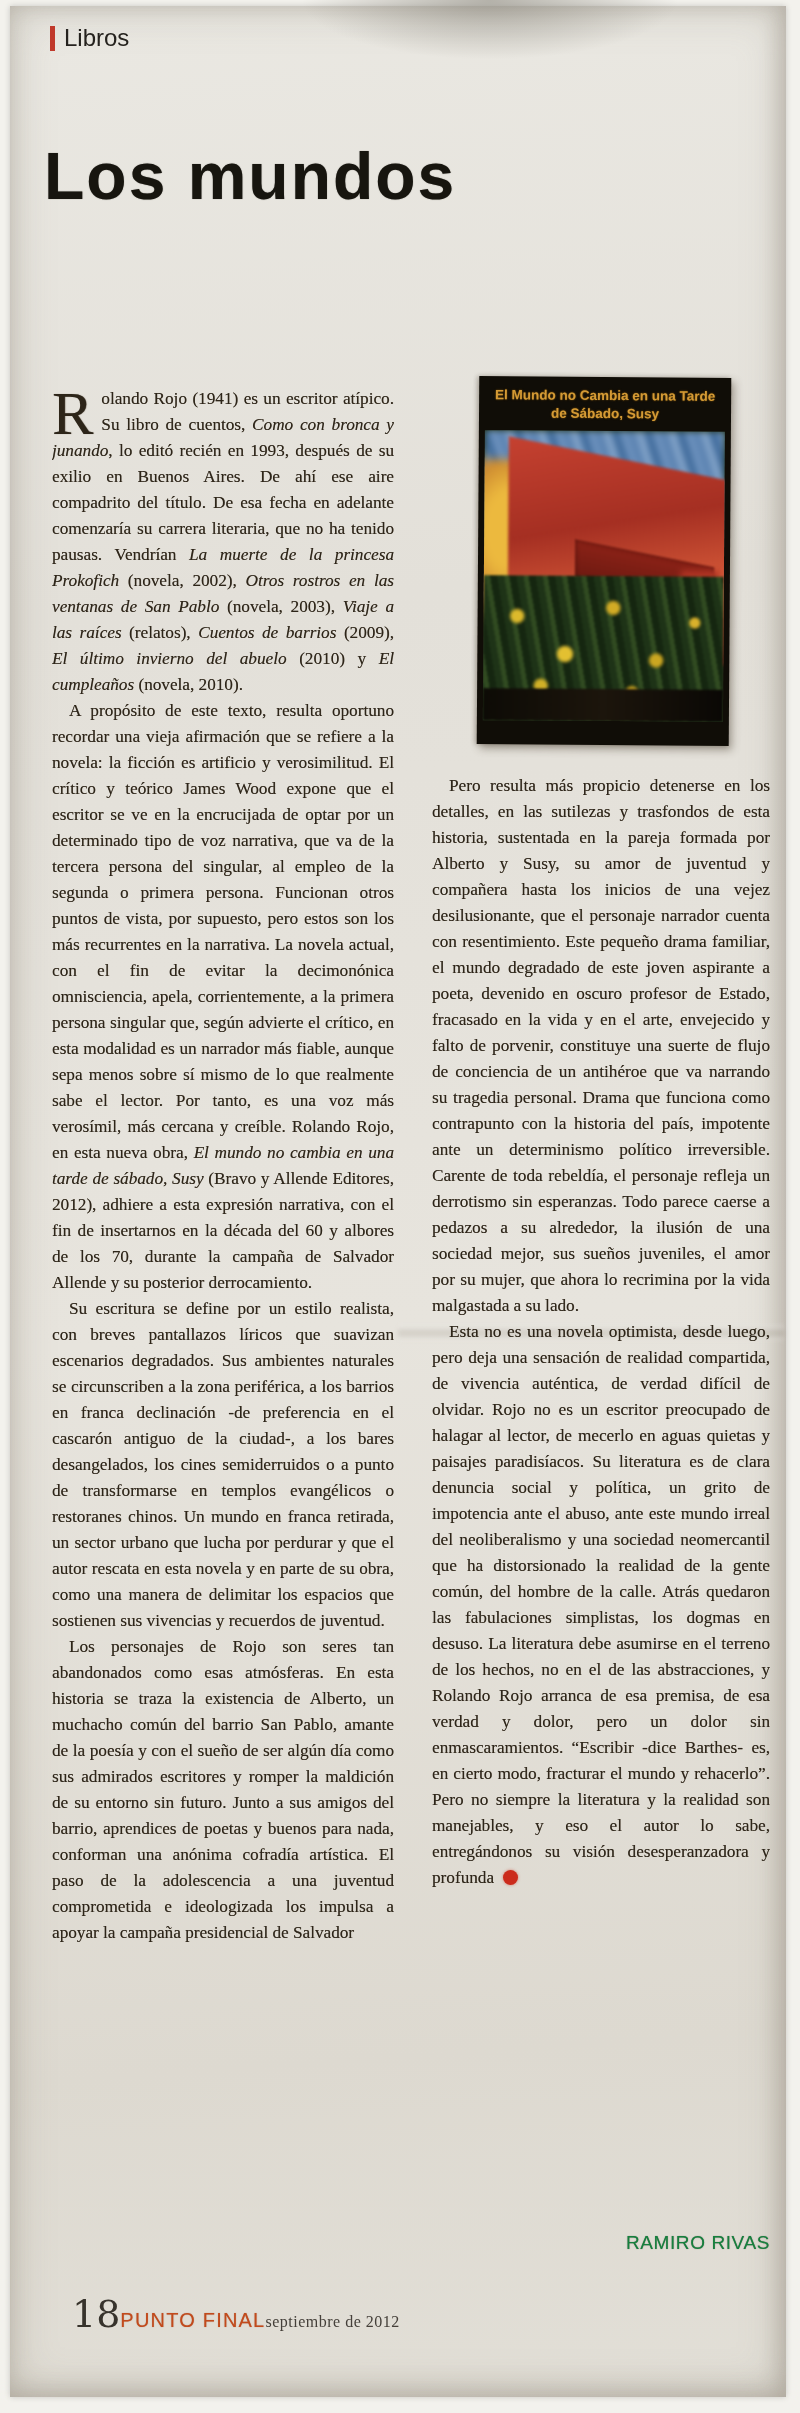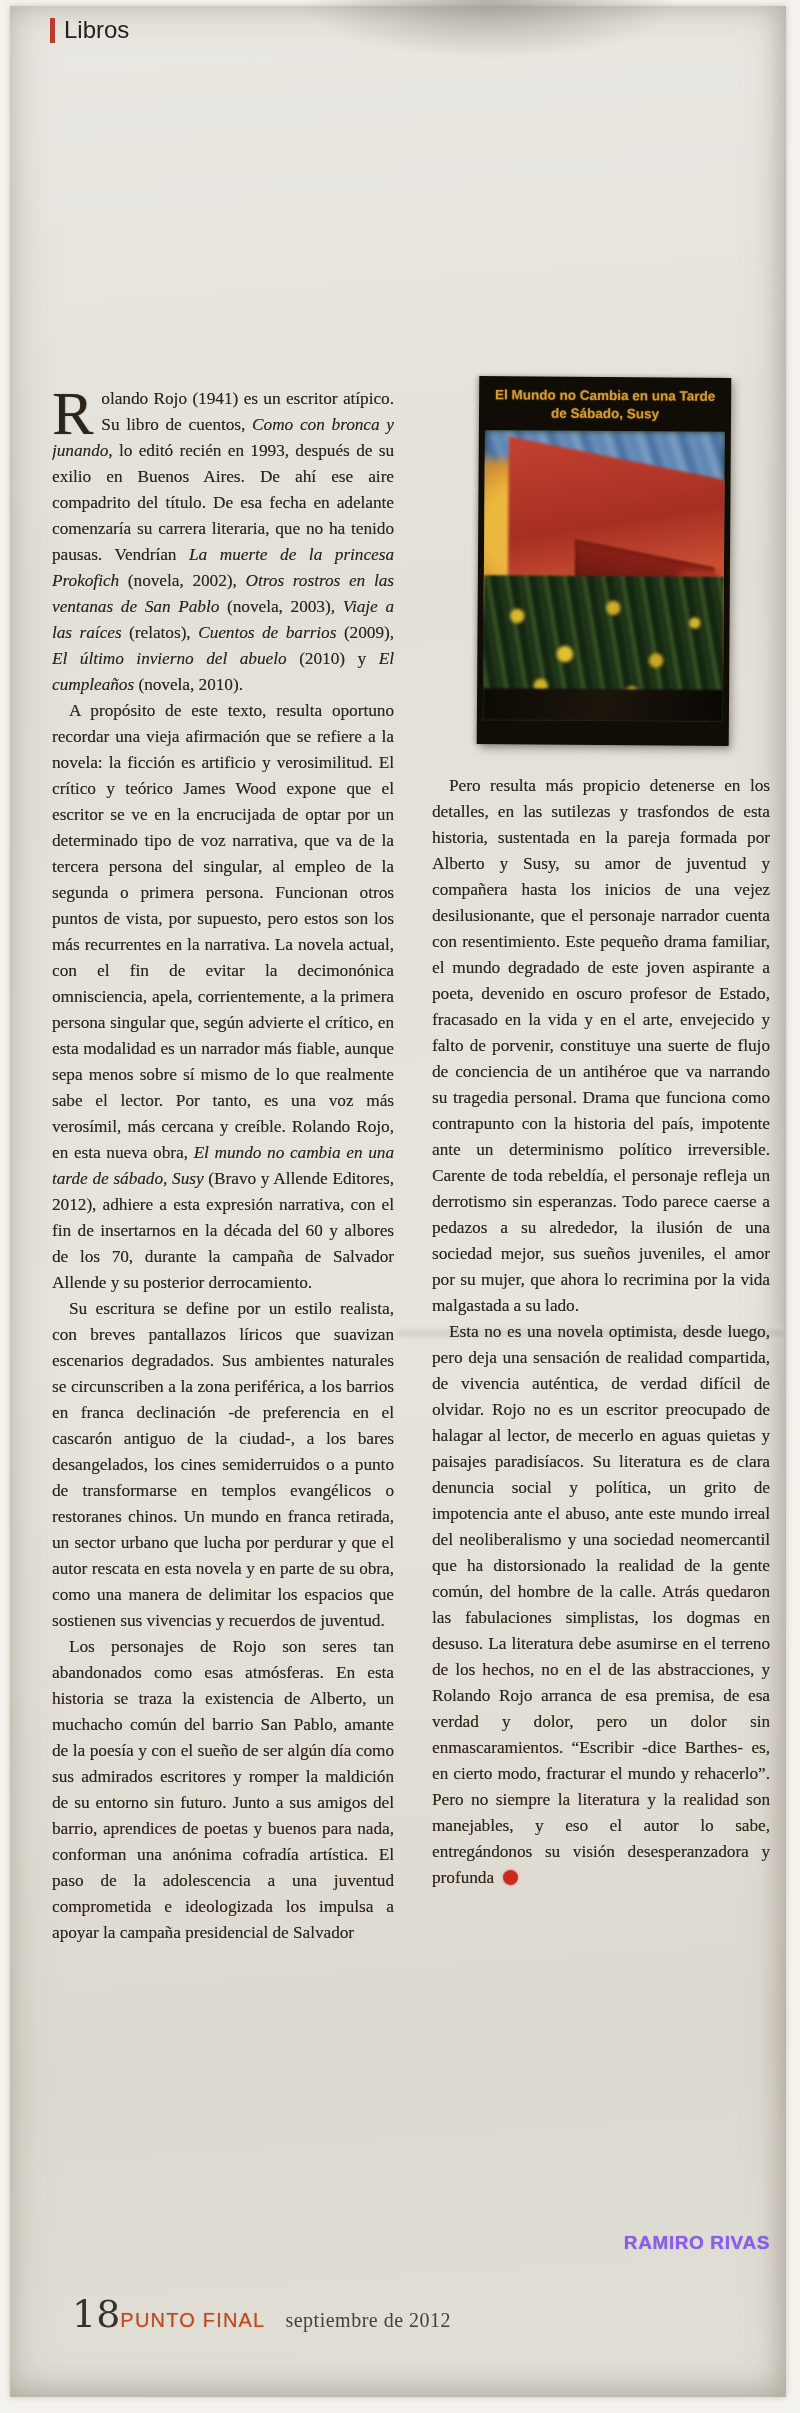--- a/index.html
+++ b/index.html
@@ -24,21 +24,21 @@
   .smudge-top{
     position:absolute;left:300px;top:0;width:380px;height:60px;
     background:radial-gradient(ellipse at 50% 0%, rgba(130,126,116,.55), transparent 70%);
     pointer-events:none;
   }
   .crease{
     position:absolute;left:398px;top:1325px;width:386px;height:16px;
     background:linear-gradient(rgba(255,255,255,.28), rgba(120,110,95,.20), rgba(255,255,255,.22));
     filter:blur(2px);pointer-events:none;
   }
-  .kicker{position:absolute;left:50px;top:16px;display:flex;align-items:center;gap:9px;}
+  .kicker{position:absolute;left:50px;top:24px;display:flex;align-items:center;gap:9px;}
   .kicker-bar{width:5px;height:25px;background:var(--red);}
   .kicker-label{font-family:"Liberation Sans", sans-serif;font-size:24px;color:#25221e;}
   .headline{
     position:absolute;left:44px;top:88px;
     font-family:"Liberation Sans", sans-serif;font-weight:bold;
     font-size:66px;line-height:88px;letter-spacing:2px;color:#17150f;
     text-shadow:0 0 1px rgba(25,22,15,.55);
   }
   
   .cover{
@@ -112,45 +112,46 @@
     float:left;font-size:62px;line-height:48px;padding:3px 8px 0 0;color:var(--ink);
     text-shadow:0.4px 0.4px 0.8px rgba(55,42,26,.6);
   }
   .end-dot{
     display:inline-block;width:15px;height:15px;border-radius:50%;
     background:var(--dot-red);margin-left:5px;vertical-align:-2px;
     box-shadow:0 0 3px rgba(203,43,28,.55);
   }
   .byline{
     position:absolute;left:432px;top:2232px;width:338px;text-align:right;
-    font-family:"Liberation Sans", sans-serif;font-weight:bold;font-size:19px;
-    letter-spacing:0.6px;color:#8b5cf6;text-shadow:0 0 1px rgba(30,25,18,.5);
+    font-family:"Liberation Sans", sans-serif;font-weight:normal;font-size:19px;
+    letter-spacing:0.6px;color:#15803d;text-shadow:0 0 1px rgba(30,25,18,.5);
   }
   
   .footer{position:absolute;left:72px;top:2292px;display:flex;align-items:baseline;}
   .page-num{font-family:"DejaVu Serif", serif;font-size:38px;color:#37332c;}
   .mag{
     font-family:"Liberation Sans", sans-serif;font-weight:normal;font-size:20px;
     letter-spacing:1.2px;color:var(--footer-red);text-shadow:0 0 1px rgba(150,60,20,.5);
   }
-  .date{font-size:20px;color:#45403a;letter-spacing:0.5px;margin-left:20px;}
+  .date{font-size:16px;color:#45403a;letter-spacing:0.5px;}
 </style>
 </head>
 <body>
 
 <div class="scan"></div>
 <div class="smudge-top"></div>
 <div class="crease"></div>
 
 <div class="kicker">
   <span class="kicker-bar"></span>
   <span class="kicker-label">Libros</span>
 </div>
 
 <h1 class="headline">
+  <div>Los mundos</div>
 </h1>
 
 <div class="cover">
   <div class="cover-band">
     <span class="cover-title">El Mundo no Cambia en una Tarde de Sábado, Susy</span>
   </div>
   <div class="cover-art">
     <div class="sky"></div>
     <div class="glow-left"></div>
     <div class="building"></div>

